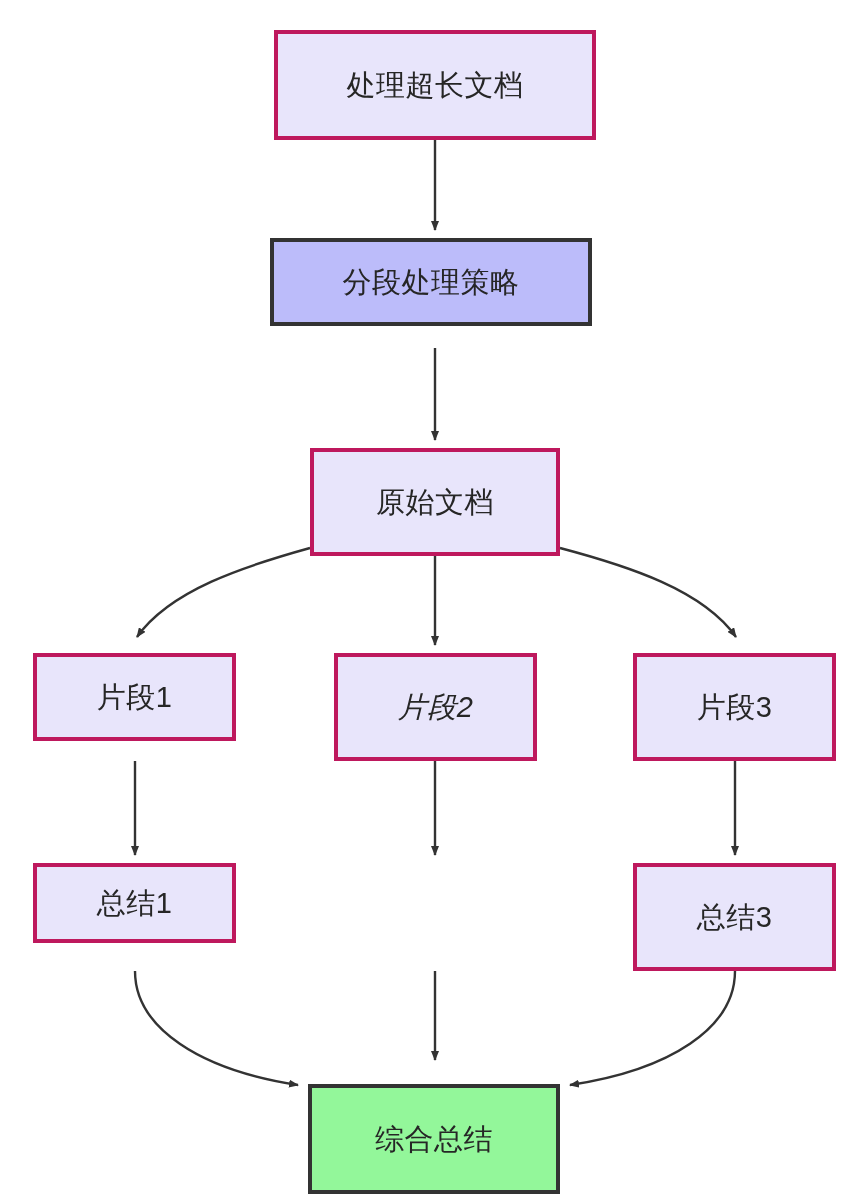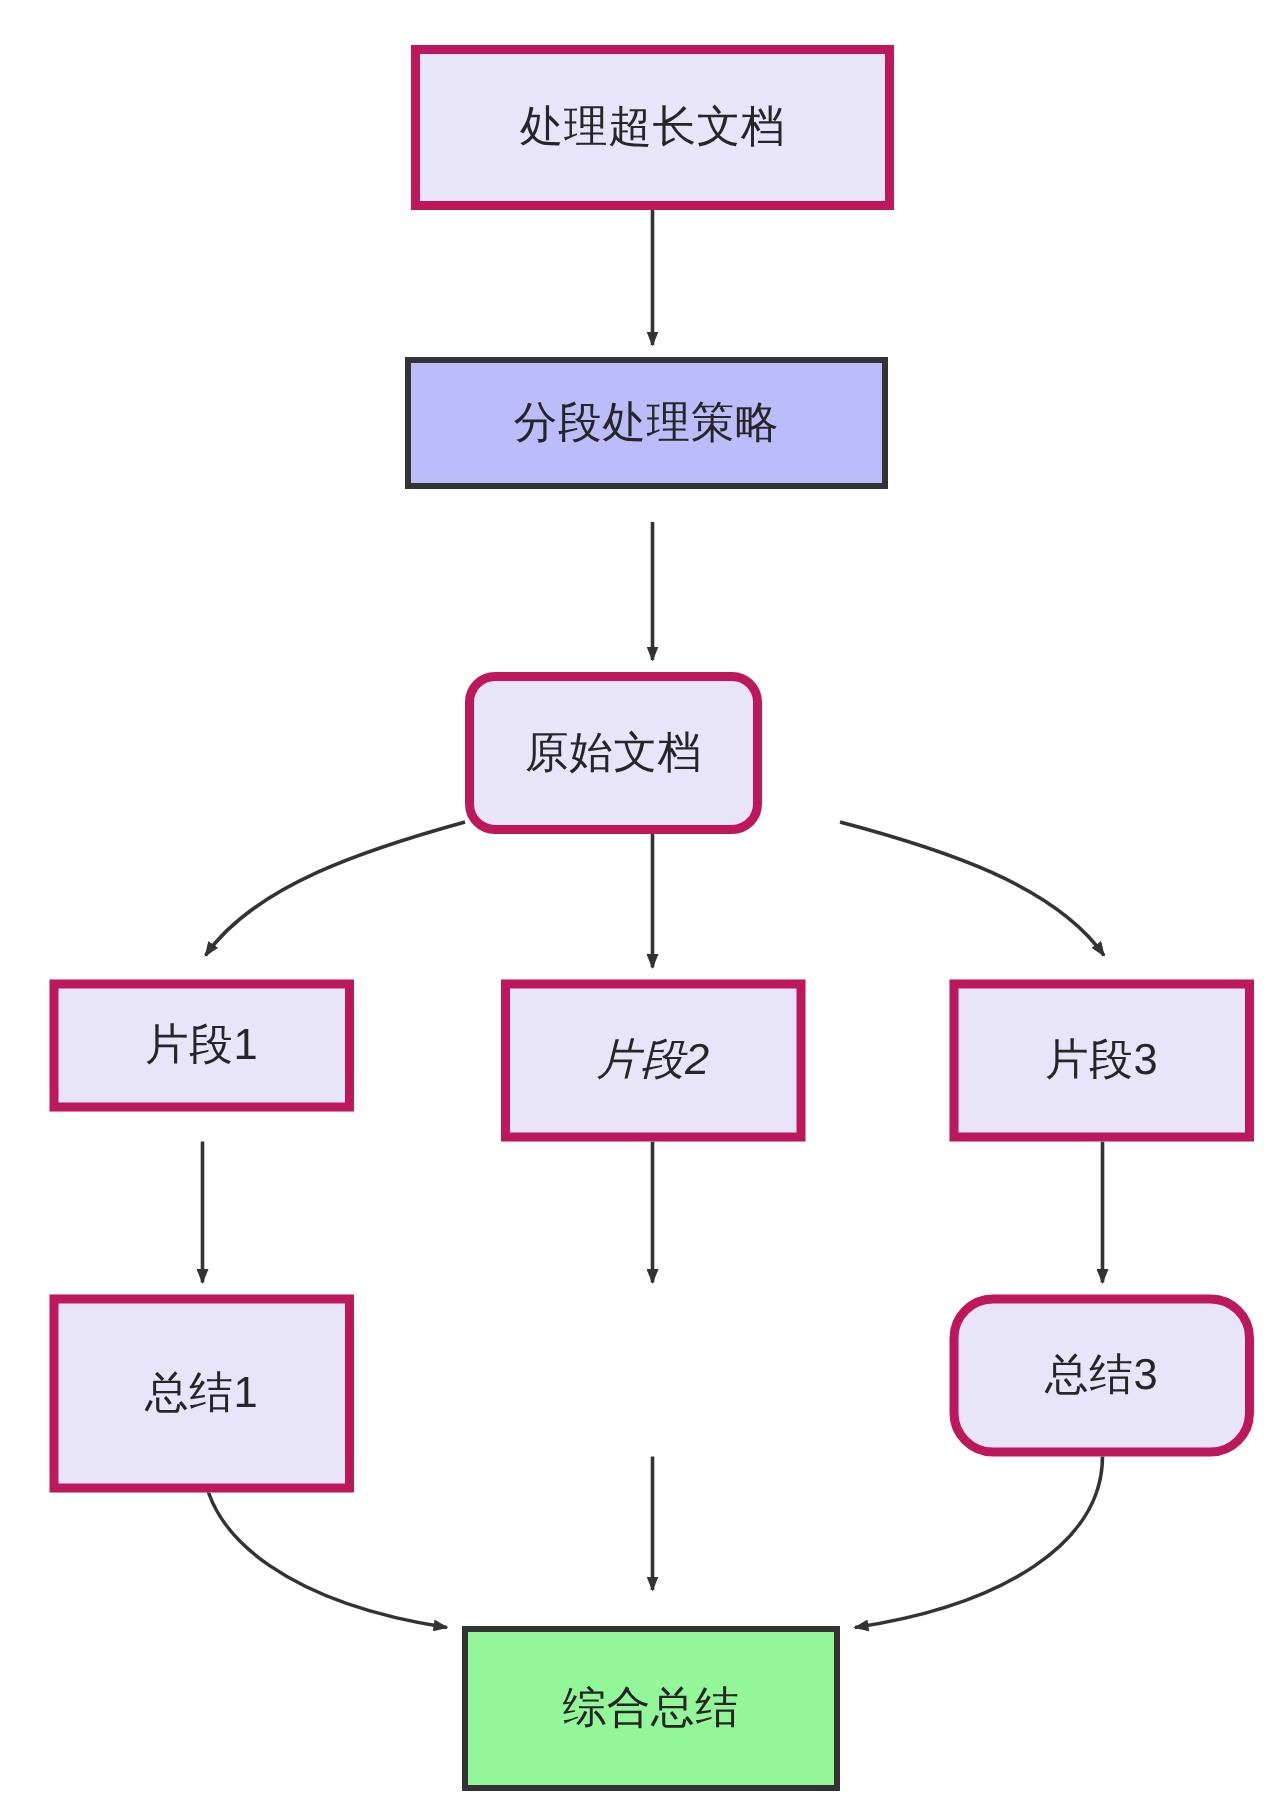--- a/index.html
+++ b/index.html
@@ -34,21 +34,21 @@
     justify-content: center;
     text-align: center;
     line-height: 1.2;
     color: #262626;
     font-size: 29px;
     letter-spacing: 0.5px;
     white-space: nowrap;
   }
   .node.standard {
     background: #e8e5fb;
-    border: 6px solid #be185d;
+    border: 4px solid #be185d;
   }
   .node.highlight {
     background: #bcbcfa;
     border: 4px solid #333333;
   }
   .node.terminal {
     background: #93f79a;
     border: 4px solid #333333;
   }
 </style>
@@ -79,28 +79,28 @@
       <path d="M135,971 C135,1028 200,1070 298,1085"></path>
       <path d="M435,971 L435,1060"></path>
       <path d="M735,971 C735,1028 670,1070 570,1085"></path>
     </g>
   </svg>
 
   <div class="node standard" style="left:274px; top:30px; width:322px; height:110px;">处理超长文档</div>
 
   <div class="node highlight" style="left:270px; top:238px; width:322px; height:88px;">分段处理策略</div>
 
-  <div class="node standard" style="left:310px; top:448px; width:198px; height:108px;border-radius:20px;">原始文档</div>
+  <div class="node standard" style="left:310px; top:448px; width:250px; height:108px;">原始文档</div>
 
   <div class="node standard" style="left:33px; top:653px; width:203px; height:88px;">片段1</div>
 
   <div class="node standard" style="left:334px; top:653px; width:203px; height:108px;font-style:italic;">片段2</div>
 
   <div class="node standard" style="left:633px; top:653px; width:203px; height:108px;">片段3</div>
 
-  <div class="node standard" style="left:33px; top:863px; width:203px; height:132px;">总结1</div>
+  <div class="node standard" style="left:33px; top:863px; width:203px; height:80px;">总结1</div>
 
 
-  <div class="node standard" style="left:633px; top:863px; width:203px; height:108px;border-radius:29px;">总结3</div>
+  <div class="node standard" style="left:633px; top:863px; width:203px; height:108px;">总结3</div>
 
   <div class="node terminal" style="left:308px; top:1068px; width:252px; height:110px;margin-top:16px;">综合总结</div>
 
 </div>
 
 </body></html>

